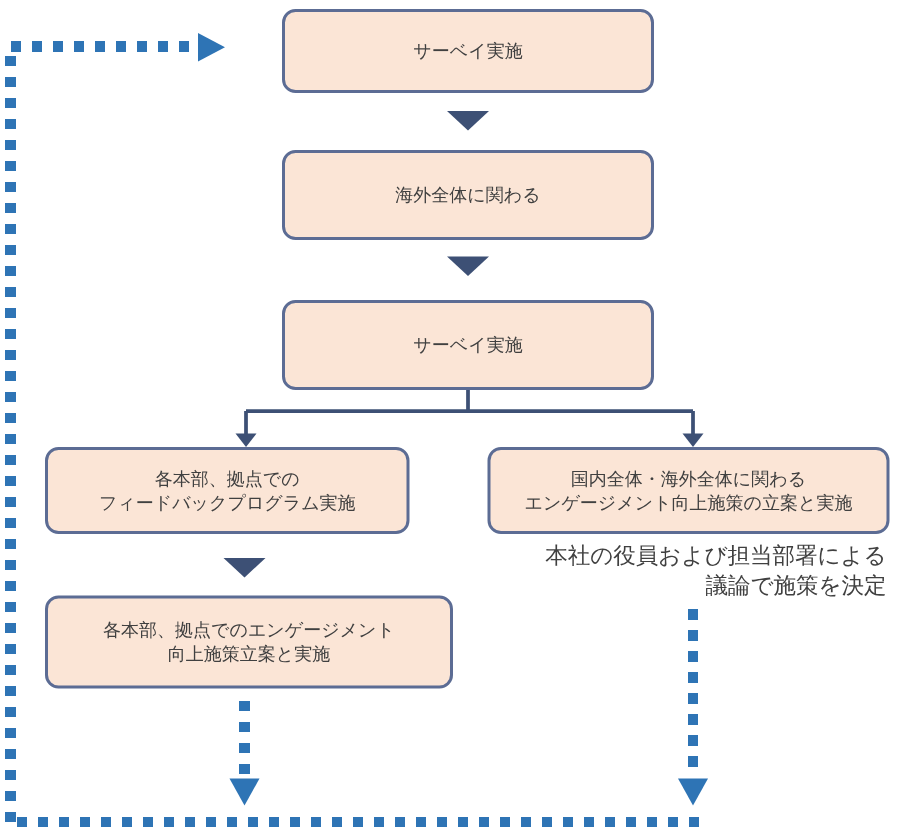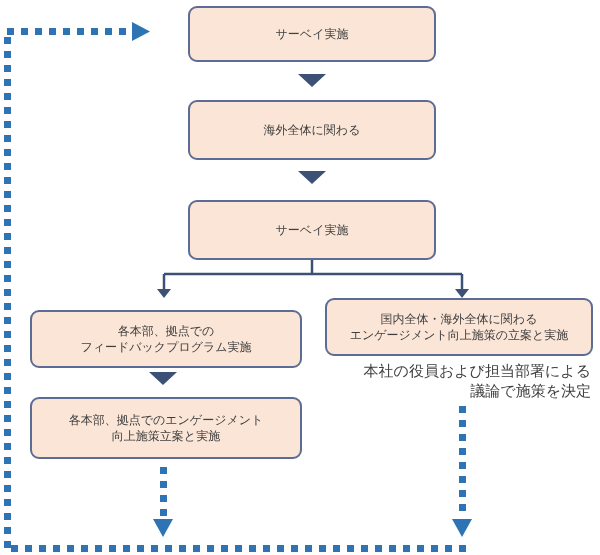--- a/index.html
+++ b/index.html
@@ -33,21 +33,21 @@
     justify-content: center;
     text-align: center;
     white-space: pre-line;
     font-size: 12px;
     line-height: 1.35;
     color: var(--text, #404040);
   }
   .box-survey            { left: 188px; top: 6px;   width: 248px; height: 56px; }
   .box-report-delivery   { left: 188px; top: 100px; width: 248px; height: 60px; }
   .box-results-sharing   { left: 188px; top: 200px; width: 248px; height: 60px; }
-  .box-feedback-program  { left: 30px;  top: 310px; width: 272px; height: 58px; }
+  .box-feedback-program  { left: 30px;  top: 298px; width: 243px; height: 58px; }
   .box-companywide       { left: 325px; top: 298px; width: 268px; height: 58px; }
   .box-local-measures    { left: 30px;  top: 397px; width: 272px; height: 62px; }
   .annotation {
     position: absolute;
     left: 327px;
     top: 361px;
     width: 264px;
     text-align: right;
     white-space: pre-line;
     font-size: 15px;

